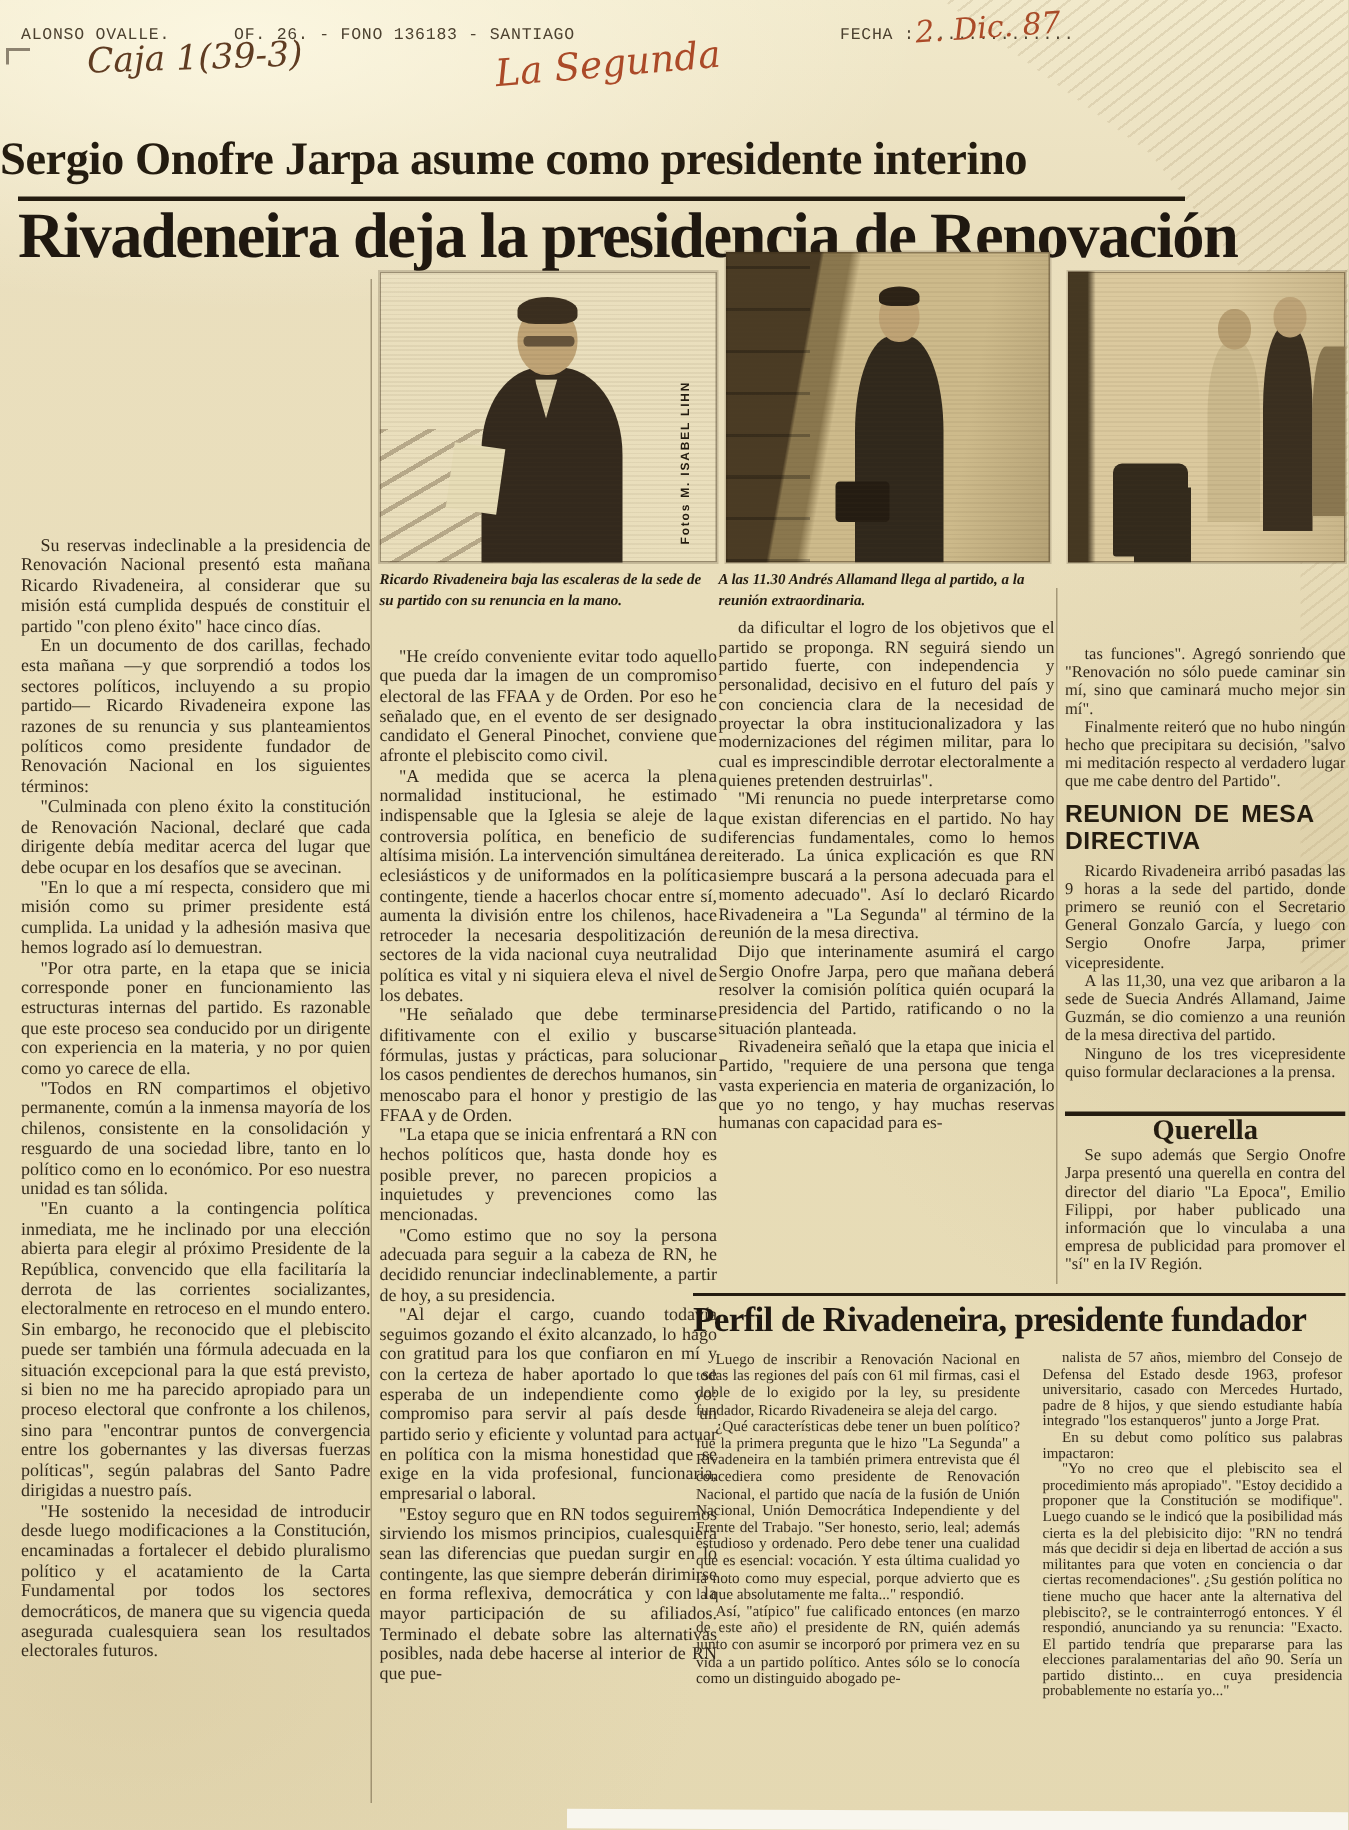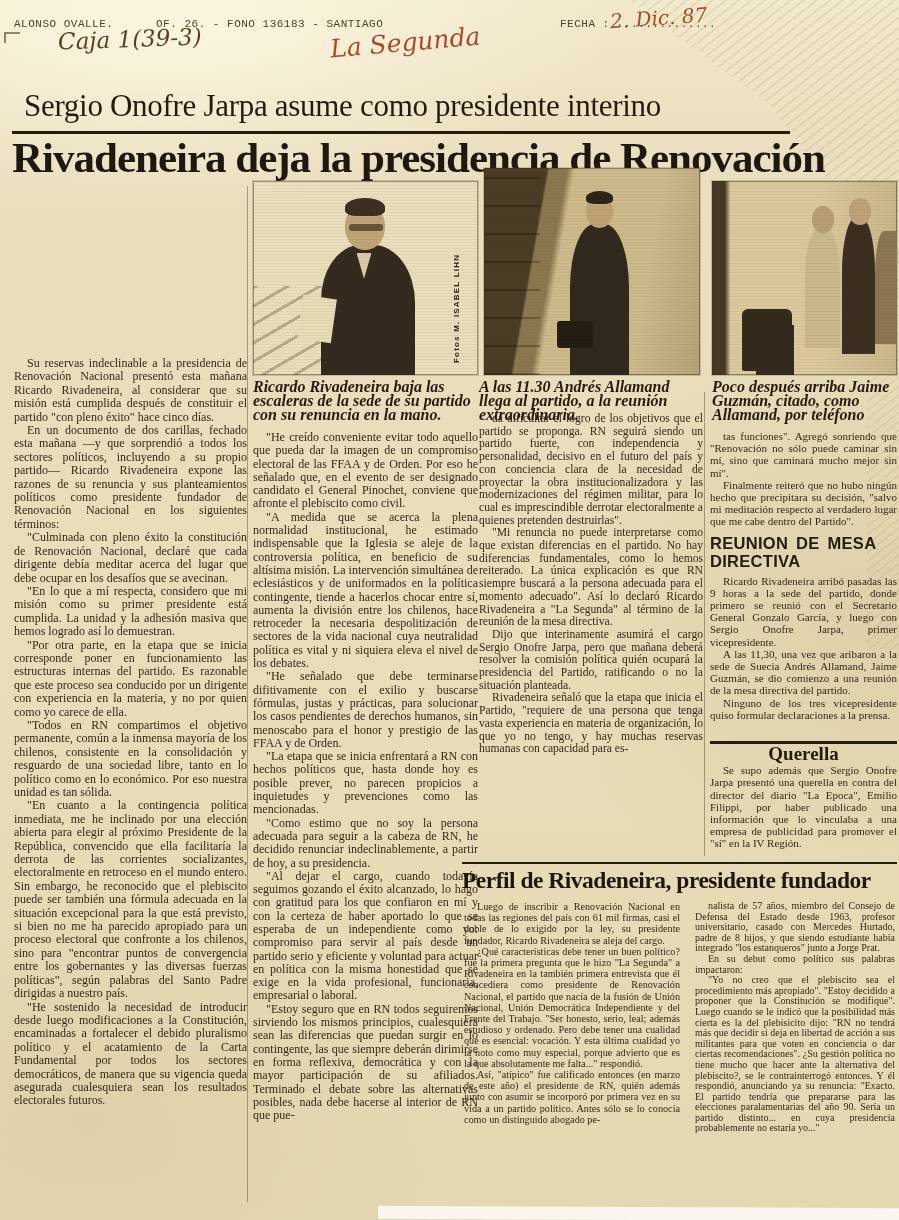--- a/index.html
+++ b/index.html
@@ -20,21 +20,21 @@
   #paper-note{left:330px;top:28px;font-size:25px;color:#ab4a28;transform:rotate(-5deg);}
   #fecha-hand{left:610px;top:6px;font-size:20px;color:#ab4a28;transform:rotate(-4deg);}
   #corner-mark{position:absolute;left:4px;top:32px;width:14px;height:9px;
     border-left:2px solid #55493a;border-top:2px solid #55493a;opacity:.65;}
   .bleed-tr{position:absolute;right:0;top:0;width:330px;height:270px;opacity:.85;
     background:repeating-linear-gradient(142deg, rgba(125,98,55,.16) 0 1.5px, transparent 1.5px 8px);
     clip-path:polygon(18% 0,100% 0,100% 100%,60% 38%);}
   .bleed-right{position:absolute;right:0;top:250px;width:32px;height:400px;opacity:.7;
     background:repeating-linear-gradient(142deg, rgba(125,98,55,.15) 0 1.5px, transparent 1.5px 7px);}
   
-  #kicker{position:absolute;left:24px;top:90px;width:810px;font-weight:normal;
+  #kicker{position:absolute;left:0;top:90px;width:810px;font-weight:bold;
     font-size:31px;line-height:1.05;color:#241c10;letter-spacing:-.3px;}
   #kicker-rule{position:absolute;left:12px;top:131px;width:778px;height:3px;background:#241c10;}
   #headline{position:absolute;left:12px;top:136px;width:884px;font-weight:bold;
     font-size:43px;line-height:1.02;color:#1f1810;letter-spacing:-1px;}
   
   .col{position:absolute;text-align:justify;overflow:hidden;}
   .bp{margin:0;text-indent:13px;}
   #lead{position:absolute;left:14px;top:184px;width:233px;height:172px;overflow:hidden;
     font-family:"Liberation Sans",sans-serif;font-weight:bold;font-size:17.5px;
     line-height:19px;color:#241c10;text-align:justify;}
@@ -55,21 +55,21 @@
     box-shadow:inset 0 0 0 1px rgba(60,45,25,.45), 0 0 0 1px rgba(60,45,25,.2);}
   .photo::after{content:"";position:absolute;inset:0;
     background:repeating-linear-gradient(0deg, rgba(85,68,40,.07) 0 1px, transparent 1px 3px);}
   .ph-el{position:absolute;}
   #photo1{left:253px;top:181px;width:225px;height:194px;
     background:linear-gradient(115deg,#dccc a0,#d9c99e 0%,#cdbb8f 45%,#b7a578 100%);}
   #photo2{left:484px;top:168px;width:216px;height:207px;
     background:linear-gradient(100deg,#4a3b24 0 25%,#8a774e 26% 33%,#cdba8b 36% 72%,#b5a276 100%);}
   #photo3{left:712px;top:181px;width:185px;height:194px;
     background:linear-gradient(90deg,#453822 0 7%,#dbc99e 10% 58%,#c9b68a 100%);}
-  .caption{position:absolute;font-weight:bold;font-style:italic;font-size:16px;
+  .caption{position:absolute;font-weight:bold;font-style:italic;font-size:10px;
     line-height:14px;color:#241c10;}
   #cap1{left:253px;top:380px;width:225px;}
   #cap2{left:479px;top:380px;width:222px;}
   #cap3{left:712px;top:380px;width:186px;}
   #photo-credit{position:absolute;left:452px;top:363px;width:152px;
     transform:rotate(-90deg);transform-origin:0 0;
     font-family:"Liberation Sans",sans-serif;font-weight:bold;font-size:8px;
     letter-spacing:1.2px;color:#241c10;}
   
   #perfil{position:absolute;left:462px;top:862px;width:435px;height:356px;}
@@ -126,21 +126,20 @@
     <div class="ph-el" style="left:54%;top:13%;width:22px;height:27px;background:#b89f72;border-radius:48%;"></div>
     <div class="ph-el" style="left:70%;top:19%;width:18%;height:70%;background:#3a2f20;border-radius:40% 40% 0 0;"></div>
     <div class="ph-el" style="left:74%;top:9%;width:22px;height:27px;background:#bda377;border-radius:48%;"></div>
     <div class="ph-el" style="left:88%;top:26%;width:12%;height:58%;background:#8a7751;border-radius:40% 0 0 0;"></div>
   </div>
 
   <div id="photo-credit">Fotos M. ISABEL LIHN</div>
 
   <div class="caption" id="cap1">Ricardo Rivadeneira baja las escaleras de la sede de su partido con su renuncia en la mano.</div>
   <div class="caption" id="cap2">A las 11.30 Andrés Allamand llega al partido, a la reunión extraordinaria.</div>
-  <div class="caption" id="cap3">Poco después arriba Jaime Guzmán, citado, como Allamand, por teléfono</div>
 
   <div class="vrule" id="vr1"></div>
   <div class="vrule" id="vr2"></div>
 
   <div class="col" id="col1">
     <div>
         <p class="bp">Su reservas indeclinable a la presidencia de Renovación Nacional presentó esta mañana Ricardo Rivadeneira, al considerar que su misión está cumplida después de constituir el partido "con pleno éxito" hace cinco días.</p>
         <p class="bp">En un documento de dos carillas, fechado esta mañana —y que sorprendió a todos los sectores políticos, incluyendo a su propio partido— Ricardo Rivadeneira expone las razones de su renuncia y sus planteamientos políticos como presidente fundador de Renovación Nacional en los siguientes términos:</p>
         <p class="bp">"Culminada con pleno éxito la constitución de Renovación Nacional, declaré que cada dirigente debía meditar acerca del lugar que debe ocupar en los desafíos que se avecinan.</p>
         <p class="bp">"En lo que a mí respecta, considero que mi misión como su primer presidente está cumplida. La unidad y la adhesión masiva que hemos logrado así lo demuestran.</p>

